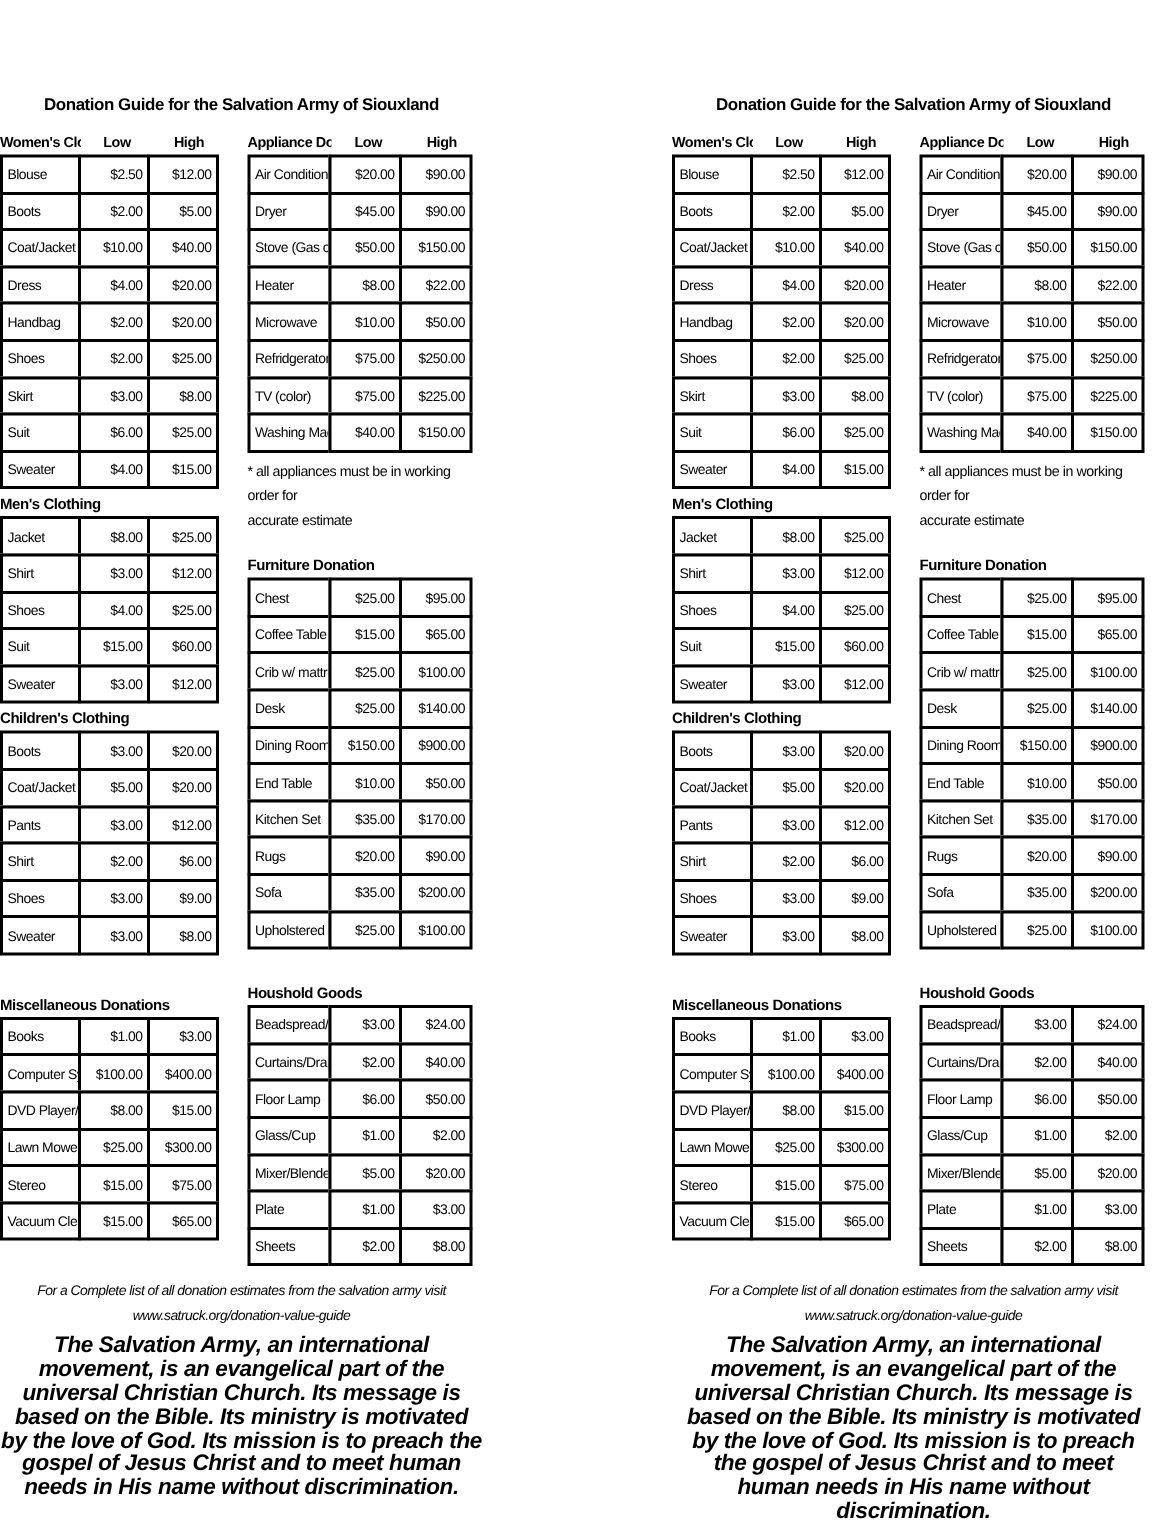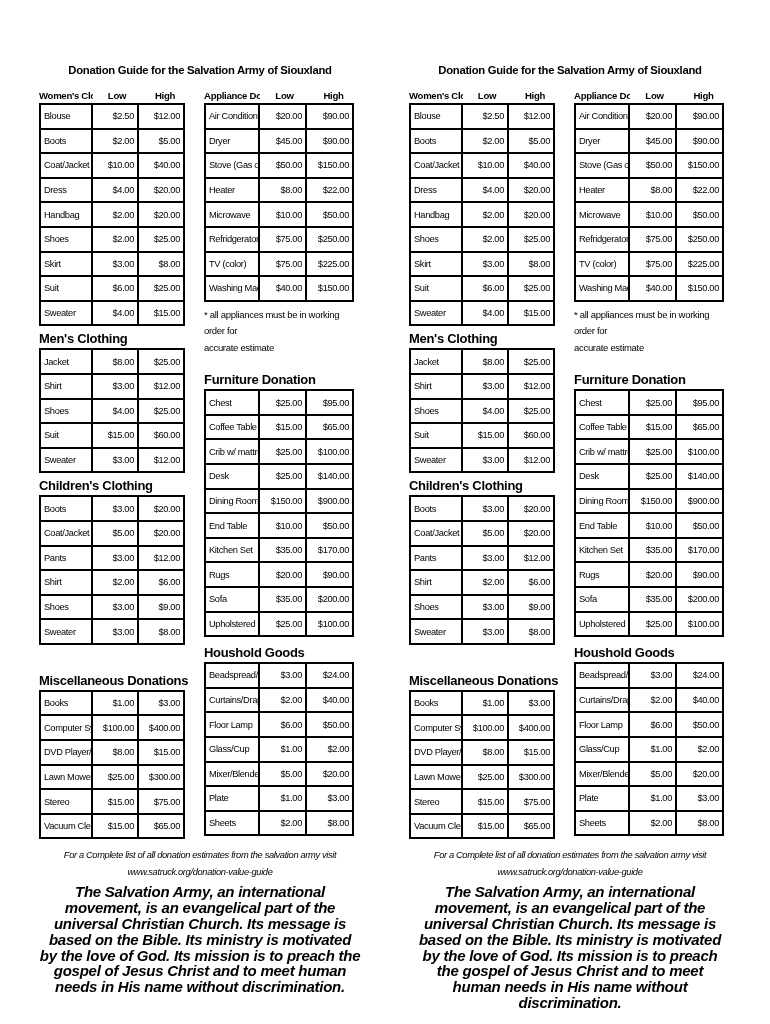--- a/index.html
+++ b/index.html
@@ -3,21 +3,21 @@
 <meta charset="utf-8">
 <style>
   html, body { margin:0; padding:0; background:#ffffff; }
   body {
     width:770px; height:1024px; overflow:hidden;
     font-family:"Liberation Sans", "DejaVu Sans", sans-serif;
     color:#000;
   }
   .sheet {
     box-sizing:border-box;
-    display:flex; justify-content:center; gap:48px;
+    display:flex; justify-content:space-between; gap:48px;
     padding-top:64px;
   }
   .page { width:322px; }
   .title {
     font-size:11.3px; font-weight:bold; text-align:center;
     letter-spacing:-0.3px; margin:0 0 13px 0; white-space:nowrap;
   }
   .cols { display:grid; grid-template-columns:151px 156px; column-gap:14px; }
 
   
@@ -39,25 +39,25 @@
     background:#fff;
   }
   .cell + .cell { margin-left:-2px; }
   .item { flex:0 0 54px; padding:0 2px 0 3px; white-space:nowrap; overflow:hidden; }
   .amt  { flex:0 0 48px; justify-content:flex-end; padding-right:3px; }
   .col-right .item { flex-basis:56px; }
   .col-right .amt  { flex-basis:49px; }
 
   
   .sechead {
-    font-size:13px; font-weight:bold; letter-spacing:-0.3px;
+    font-size:10px; font-weight:bold; letter-spacing:-0.3px;
     margin:5px 0 2px 0; white-space:nowrap;
   }
   .misc-gap { margin-top:28px; }
-  .hh-gap   { margin-top:8px; }
+  .hh-gap   { margin-top:24px; }
 
   .note {
     font-size:9.5px; letter-spacing:-0.3px; line-height:16.5px;
     margin:5px 0 16px 0;
   }
 
   .pagefoot { margin-top:8px; text-align:center; }
   .foot-line {
     font-size:9.3px; letter-spacing:-0.35px; line-height:17px; white-space:nowrap;font-style:italic;
   }

